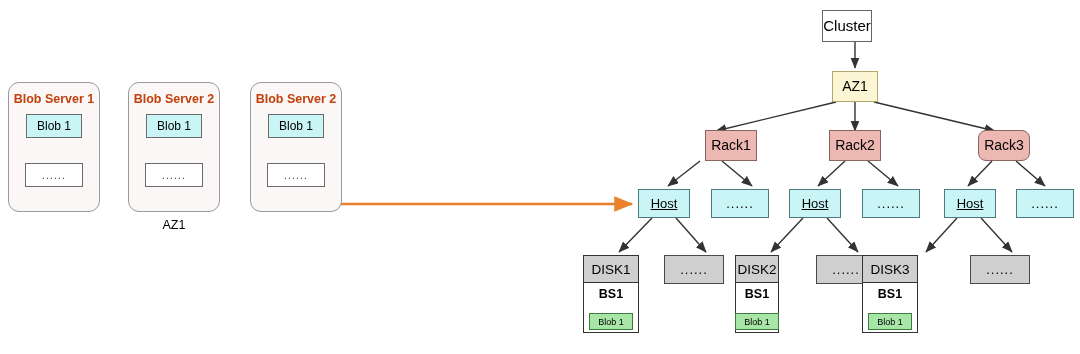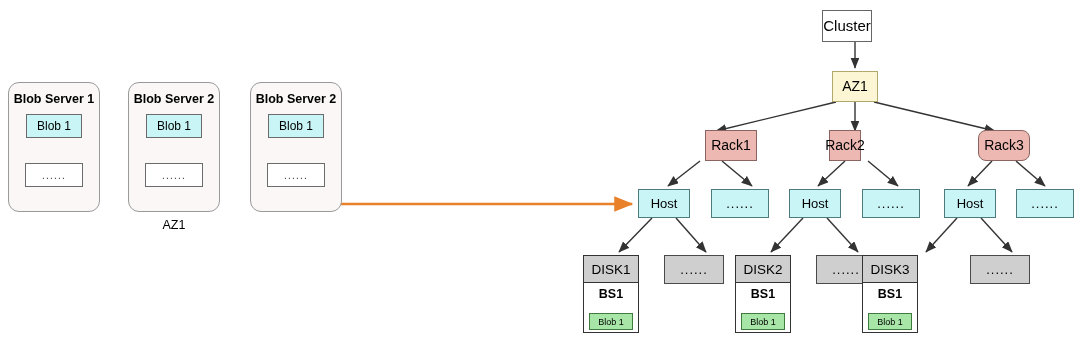--- a/index.html
+++ b/index.html
@@ -52,20 +52,21 @@
   }
   .node-rack {
     background: #eeb8b2;
     border: 1.4px solid #8a6460;
     font-size: 14px;
   }
   .node-host {
     background: #c9f5f7;
     border: 1.4px solid #4d7a7c;
     font-size: 13px;
+    text-decoration: underline;
   }
   .node-dots-cyan {
     background: #c9f5f7;
     border: 1.4px solid #4d7a7c;
     font-size: 13px;
     letter-spacing: 1px;
   }
   .node-dots-gray {
     background: #cfcfcf;
     border: 1.6px solid #4a4a4a;
@@ -129,21 +130,21 @@
     border-radius: 11px;
   }
   .bs-title {
     position: absolute;
     left: 0;
     right: 0;
     top: 9px;
     text-align: center;
     font-size: 12.5px;
     font-weight: bold;
-    color: #000000;
+    color: #c2410c;
     white-space: nowrap;
   }
   .bs-blob {
     position: absolute;
     left: 50%;
     transform: translateX(-50%);
     top: 31px;
     width: 56px;
     height: 24px;
     box-sizing: border-box;
@@ -243,42 +244,42 @@
     <div class="bs-dots">......</div>
   </div>
 
   <div class="az-caption" style="left:128px; top:218px; width:92px;">AZ1</div>
 
   <div class="node node-cluster" style="left:822px; top:10px; width:50px; height:32px;">Cluster</div>
 
   <div class="node node-az" style="left:832px; top:71px; width:46px; height:31px;">AZ1</div>
 
   <div class="node node-rack" style="left:705px; top:130px; width:52px; height:31px;">Rack1</div>
-  <div class="node node-rack" style="left:829px; top:130px; width:32px; height:31px;">Rack2</div>
+  <div class="node node-rack" style="left:829px; top:130px; width:52px; height:31px;">Rack2</div>
   <div class="node node-rack" style="left:978px; top:130px; width:52px; height:31px;border-radius:8px;">Rack3</div>
 
   <div class="node node-host" style="left:638px; top:189px; width:52px; height:29px;">Host</div>
   <div class="node node-dots-cyan" style="left:711px; top:189px; width:58px; height:29px;">......</div>
 
   <div class="node node-host" style="left:789px; top:189px; width:52px; height:29px;">Host</div>
   <div class="node node-dots-cyan" style="left:862px; top:189px; width:58px; height:29px;">......</div>
 
   <div class="node node-host" style="left:944px; top:189px; width:52px; height:29px;">Host</div>
   <div class="node node-dots-cyan" style="left:1016px; top:189px; width:58px; height:29px;">......</div>
 
   <div class="disk" style="left:583px; top:255px; width:56px; height:78px;">
     <div class="disk-head">DISK1</div>
     <div class="disk-body">
       <div class="disk-bs">BS1</div>
       <div class="blob-chip">Blob 1</div>
     </div>
   </div>
   <div class="node node-dots-gray" style="left:664px; top:255px; width:60px; height:29px;">......</div>
 
-  <div class="disk" style="left:735px; top:255px; width:56px; height:78px;">
+  <div class="disk" style="left:735px; top:255px; width:44px; height:78px;">
     <div class="disk-head">DISK2</div>
     <div class="disk-body">
       <div class="disk-bs">BS1</div>
       <div class="blob-chip">Blob 1</div>
     </div>
   </div>
   <div class="node node-dots-gray" style="left:816px; top:255px; width:60px; height:29px;">......</div>
 
   <div class="disk" style="left:862px; top:255px; width:56px; height:78px;">
     <div class="disk-head">DISK3</div>

